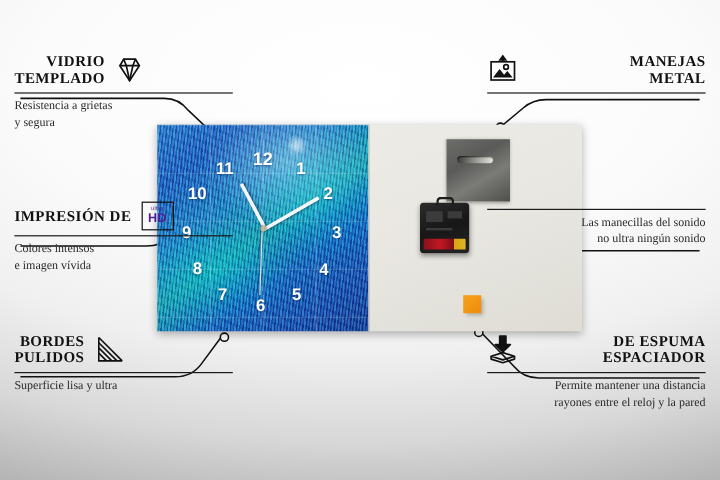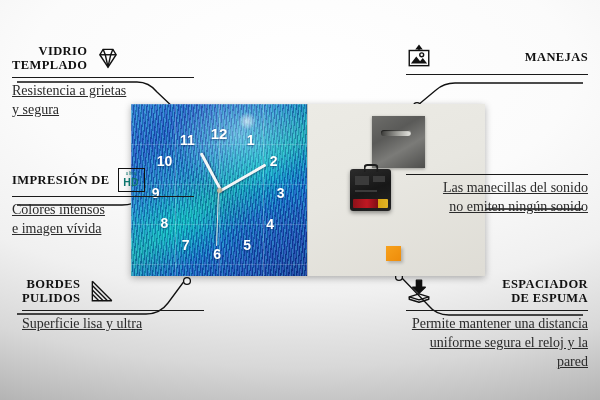--- a/index.html
+++ b/index.html
@@ -103,28 +103,28 @@
   .feat.right { text-align:left; }
   .feat-head { display:flex; align-items:center; gap:8px; }
   .feat.left  .feat-head { }
   .feat.right .feat-head { flex-direction:row-reverse; justify-content:flex-end; }
   .feat-title {
     font-family:"Liberation Serif", serif;
     font-weight:bold; font-size:12.5px; letter-spacing:.4px; color:#111;
     line-height:1.15; text-transform:uppercase;
   }
   .feat-rule { height:1.4px; background:#1a1a1a; margin:4px 0 4px; }
-  .feat-desc { font-size:14px; color:#2a2a2a; line-height:1.35;text-decoration:underline; }
+  .feat-desc { font-size:10px; color:#2a2a2a; line-height:1.35; }
   .ico { width:26px; height:26px; flex:0 0 26px; color:#111; }
   .ico svg { display:block; width:26px; height:26px; }
 
   .hd-badge {
     width:27px; height:24px; flex:0 0 27px; border:1.4px solid #111;
     display:flex; flex-direction:column; align-items:center; justify-content:center;
-    line-height:1; color:#0f766e; font-family:"Liberation Sans", sans-serif;
+    line-height:1; color:#4c1d95; font-family:"Liberation Sans", sans-serif;
   }
   .hd-badge .u { font-size:4.6px; letter-spacing:.3px; }
   .hd-badge .h { font-size:10.5px; font-weight:bold; letter-spacing:.2px; }
 </style>
 </head>
 <body>
 
 <div id="stage">
 
   <svg id="wires" viewBox="0 0 600 400">
@@ -223,21 +223,21 @@
         <span class="h">HD</span>
       </span>
     </div>
     <div class="feat-rule"></div>
     <div class="feat-desc" style="text-align:left;">
       <div>Colores intensos</div>
       <div>e imagen vívida</div>
     </div>
   </div>
 
-  <div class="feat left" style="left:22px; top:277px;">
+  <div class="feat left" style="left:12px; top:277px;">
     <div class="feat-head">
       <div class="feat-title">
         <div>BORDES</div>
         <div>PULIDOS</div>
       </div>
       <span class="ico">
         <svg viewBox="0 0 24 24" fill="none" stroke="currentColor" stroke-width="1.25">
           <path d="M4 3 V21 H22"></path>
           <path d="M4 3 L22 21"></path>
             <path d="M4 7 L18 21"></path>
@@ -250,56 +250,57 @@
     <div class="feat-desc" style="text-align:left;">
       <div>Superficie lisa y ultra</div>
       <div></div>
     </div>
   </div>
 
   <div class="feat right" style="left:406px; top:44px; text-align:right;">
     <div class="feat-head">
       <div class="feat-title" style="text-align:right; flex:1;">
         <div>MANEJAS</div>
+        <div>METAL</div>
       </div>
       <span class="ico">
         <svg viewBox="0 0 24 24" fill="none" stroke="currentColor" stroke-width="1.3">
           <path d="M12 1.5 L9.8 4.5 H14.2 Z" fill="currentColor"></path>
           <path d="M12 4.5 V6"></path>
           <rect x="3" y="6" width="18" height="14"></rect>
           <path d="M4.5 18 L9.5 11.5 L13 16 L15.5 13 L19.5 18 Z" fill="currentColor" stroke="none"></path>
           <circle cx="14.5" cy="10" r="1.8"></circle>
         </svg>
       </span>
     </div>
     <div class="feat-rule"></div>
   </div>
 
   <div class="feat right" style="left:406px; top:170px; text-align:right;">
     <div class="feat-rule"></div>
     <div class="feat-desc" style="text-align:right;">
       <div>Las manecillas del sonido</div>
-      <div>no emiten ningún sonido</div>
+      <div>no ultra ningún sonido</div>
     </div>
   </div>
 
   <div class="feat right" style="left:406px; top:277px; text-align:right;">
     <div class="feat-head">
       <div class="feat-title" style="text-align:right; flex:1;">
+        <div>DE ESPUMA</div>
         <div>ESPACIADOR</div>
-        <div>DE ESPUMA</div>
       </div>
       <span class="ico">
         <svg viewBox="0 0 24 24" fill="none" stroke="currentColor" stroke-width="1.3" stroke-linejoin="round">
           <path d="M9.6 2 H14.4 V8.5 H17.8 L12 14 L6.2 8.5 H9.6 Z" fill="currentColor"></path>
           <path d="M12 14.6 L21 17.4 L12 20.2 L3 17.4 Z"></path>
           <path d="M3 17.4 V19.6 L12 22.4 L21 19.6 V17.4"></path>
         </svg>
       </span>
     </div>
     <div class="feat-rule"></div>
     <div class="feat-desc" style="text-align:right;">
       <div>Permite mantener una distancia</div>
-      <div>uniforme segura el reloj y la pared</div>
+      <div>rayones entre el reloj y la pared</div>
     </div>
   </div>
 
 </div>
 
 </body></html>

